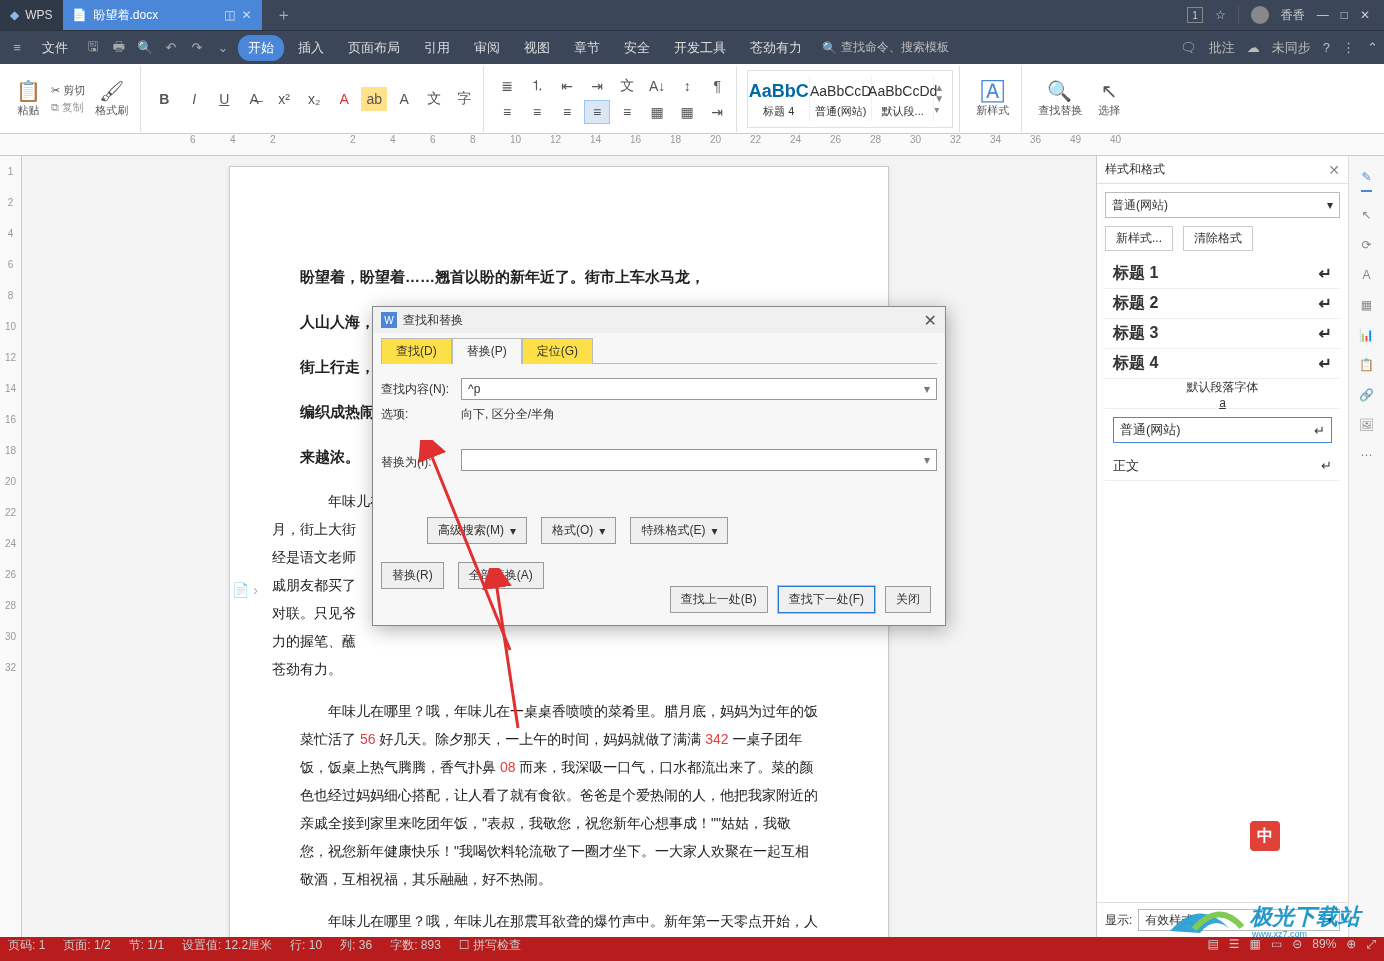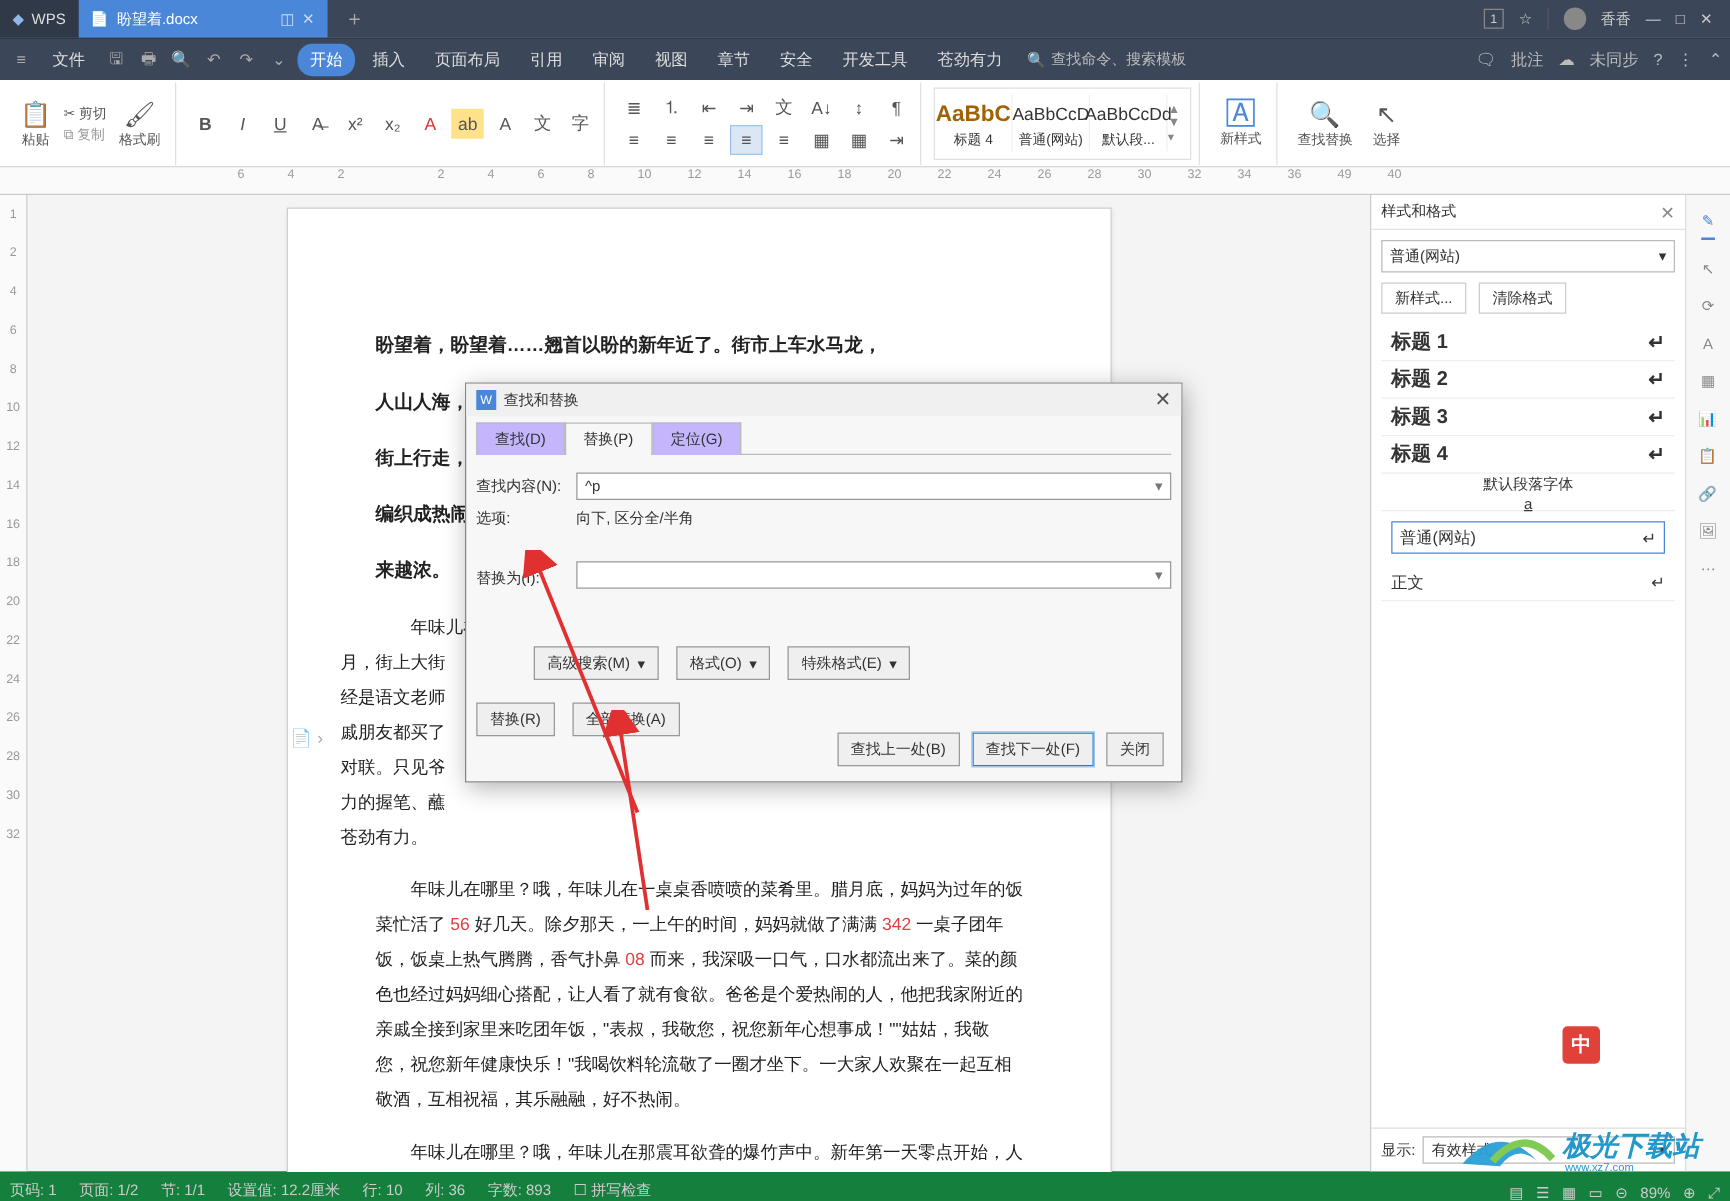--- a/index.html
+++ b/index.html
@@ -20,21 +20,21 @@
   .ribbon { height:70px; background:#fff; border-bottom:1px solid #ccc; display:flex; align-items:center; padding:2px 4px; gap:4px; }
   .rgroup { display:flex; flex-direction:column; gap:2px; padding:0 6px; border-right:1px solid #e0e0e0; height:66px; justify-content:center; }
   .rrow { display:flex; align-items:center; gap:4px; }
   .rbtn { display:flex; flex-direction:column; align-items:center; font-size:11px; color:#555; padding:2px 6px; }
   .rbtn .ico { font-size:20px; }
   .ribbon select, .ribbon .sel { border:1px solid #bbb; height:22px; font-size:12px; padding:0 4px; background:#fff; }
   .ibtn { width:26px; height:24px; display:inline-flex; align-items:center; justify-content:center; color:#555; font-size:14px; }
   .stylebox { border:1px solid #e0e0e0; display:flex; height:58px; align-items:center; }
   .styleitem { padding:2px 4px; width:62px; text-align:center; font-size:11px; border-right:1px solid #f0f0f0; }
   .styleitem .sprev { height:26px; font-size:14px; display:flex; align-items:center; justify-content:center;}
-  .styleitem.big .sprev { font-weight:bold; font-size:18px; color:#a16207;}
+  .styleitem.big .sprev { font-weight:bold; font-size:18px; color:#0369a1;}
   .ruler { height:22px; background:#fafafa; border-bottom:1px solid #ccc; color:#999; font-size:10px; position:relative; padding-left:190px; }
   .ruler .ticks { display:flex; gap:20px;}
   .workspace { display:flex; height:calc(100vh - 30px - 34px - 70px - 22px - 24px); background:#f4f4f4; }
   .vruler { width:22px; background:#fafafa; border-right:1px solid #ccc; color:#999; font-size:10px; }
   .vruler .vt { padding:10px 0; text-align:center;}
   .page-area { flex:1; overflow:auto; position:relative; display:flex; justify-content:center; }
   .page { width:660px; min-height:900px; background:#fff; border:1px solid #ccc; margin:10px 0; padding:80px 70px 40px 70px; box-shadow:0 1px 4px rgba(0,0,0,.1); font-size:14px; line-height:2; color:#222; font-family:"SimSun",serif;}
   .page p.bold { font-weight:bold; font-size:15px;}
   .page .red { color:#e04040; }
   .pane-right { width:252px; background:#fff; border-left:1px solid #ccc; display:flex; flex-direction:column; font-size:12px; position:relative; }
@@ -43,29 +43,29 @@
   .pane-right .sel { margin:8px; height:26px; border:1px solid #bbb; display:flex; align-items:center; padding:0 6px; justify-content:space-between;}
   .pane-right .btnrow { display:flex; gap:10px; padding:0 8px 8px; }
   .pane-right .btn { border:1px solid #ccc; padding:3px 10px; background:#fff; }
   .pane-right .link { color:#2a7ad1; padding:4px 10px; }
   .stylelist { padding:0 8px; }
   .stylerow { height:30px; border-bottom:1px solid #eee; display:flex; align-items:center; justify-content:space-between; padding:0 8px; font-size:14px;}
   .stylerow.bold { font-weight:bold; font-size:16px;align-items:center;}
   .stylerow.sel { border:1px solid #4a87d8; }
   .pane-right .show { border-top:1px solid #ddd; padding:6px 8px; display:flex; align-items:center; gap:6px; }
   .vtoolbar { width:36px; background:#f7f7f7; border-left:1px solid #ddd; display:flex; flex-direction:column; align-items:center; gap:16px; padding-top:14px; color:#888;}
-  .statusbar { height:24px; background:#15803d; color:#ccc; font-size:12px; display:flex; align-items:flex-end; padding:0 8px; gap:18px;}
+  .statusbar { height:24px; background:#b91c1c; color:#ccc; font-size:12px; display:flex; align-items:flex-start; padding:0 8px; gap:18px;}
   .statusbar .right { margin-left:auto; display:flex; gap:10px; align-items:center;}
 
   .dialog { position:absolute; left:372px; top:306px; width:574px; height:320px; background:#f7f7f7; border:1px solid #888; box-shadow:2px 4px 18px rgba(0,0,0,.3); z-index:20; }
   .dialog .dtitle { height:26px; background:#f0f0f0; display:flex; align-items:center; padding:0 8px; font-size:12px; }
   .dialog .dtitle .dicon { width:16px; height:16px; background:#4a87d8; margin-right:6px; display:inline-flex; align-items:center; justify-content:center; color:#fff; font-size:10px;}
   .dialog .dtitle .xclose { margin-left:auto; font-size:16px; color:#555; }
   .dialog .dtabs { display:flex; padding:4px 8px 0 8px; gap:0; position:relative; }
-  .dialog .dtab { border:1px solid #bbb; border-bottom:none; padding:4px 14px; background:#c4b5fd; font-size:12px; position:relative; top:1px;}
+  .dialog .dtab { border:1px solid #bbb; border-bottom:none; padding:4px 14px; background:#fde047; font-size:12px; position:relative; top:1px;}
   .dialog .dtab.active { background:#f7f7f7; }
   .dialog .dbody { border-top:1px solid #bbb; margin:0 8px; padding:8px 0; font-size:12px; }
   .dialog .drow { display:flex; align-items:center; gap:10px; margin:6px 0;}
   .dialog .drow label { width:70px; text-align:left; }
   .dialog .drow .inp { flex:1; border:1px solid #999; height:22px; padding:0 6px; background:#fff; display:flex; align-items:center; justify-content:space-between;}
   .dialog .drow .inp .dd { color:#777; }
   .dialog .dbtn { border:1px solid #999; background:#efefef; padding:4px 10px; display:inline-flex; align-items:center; gap:6px; font-size:12px; }
   .dialog .dbtn.blue { border:1px solid #2a7ad1; outline:1px solid #9cc5ea; }
   .dialog .bottomrow { position:absolute; bottom:12px; right:14px; display:flex; gap:10px; }
   .red-arrow { position:absolute; z-index:30; pointer-events:none; }

